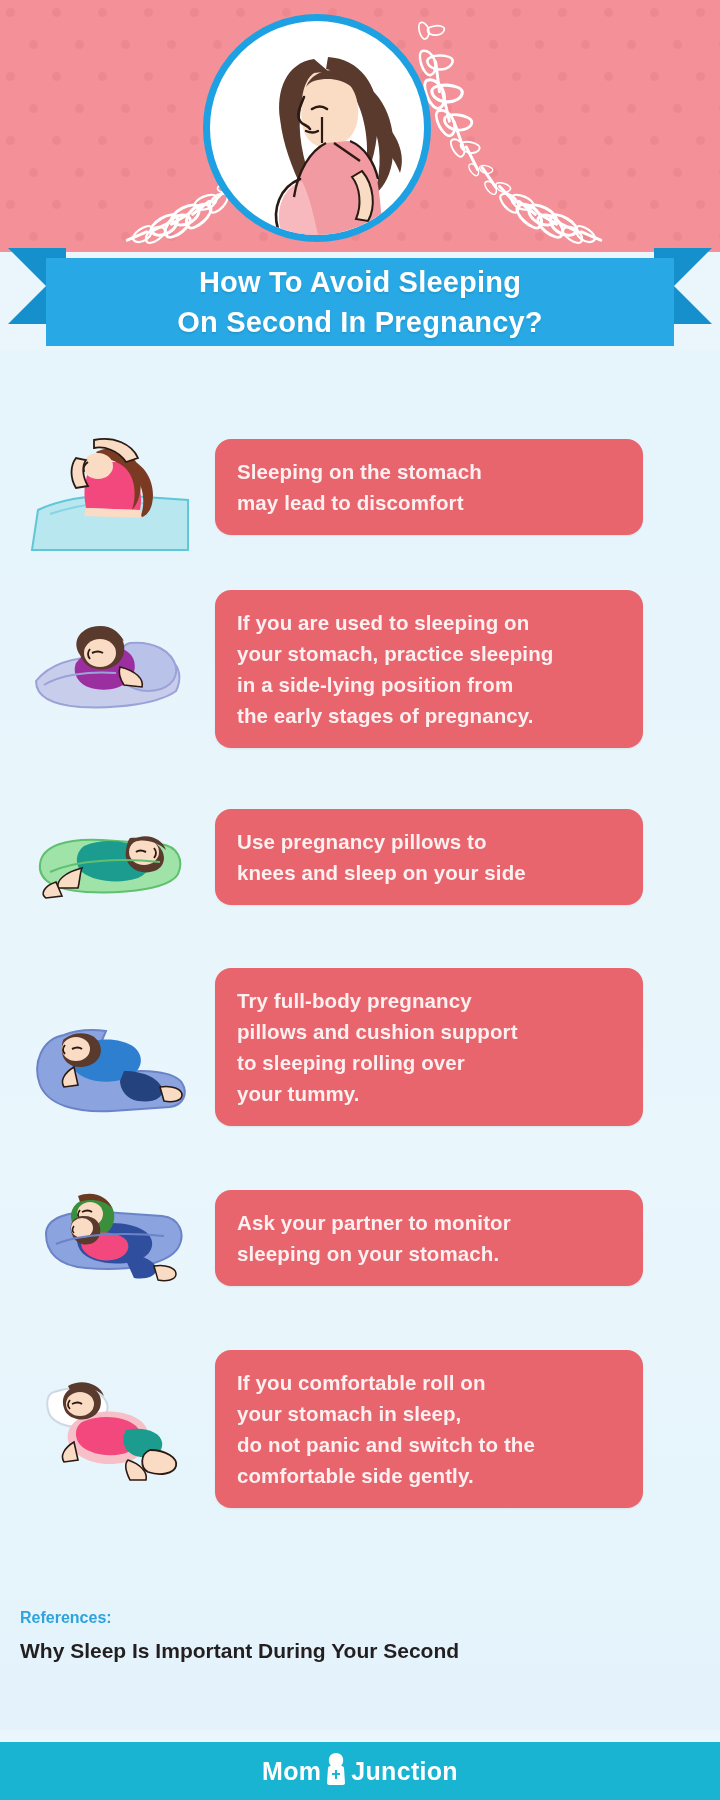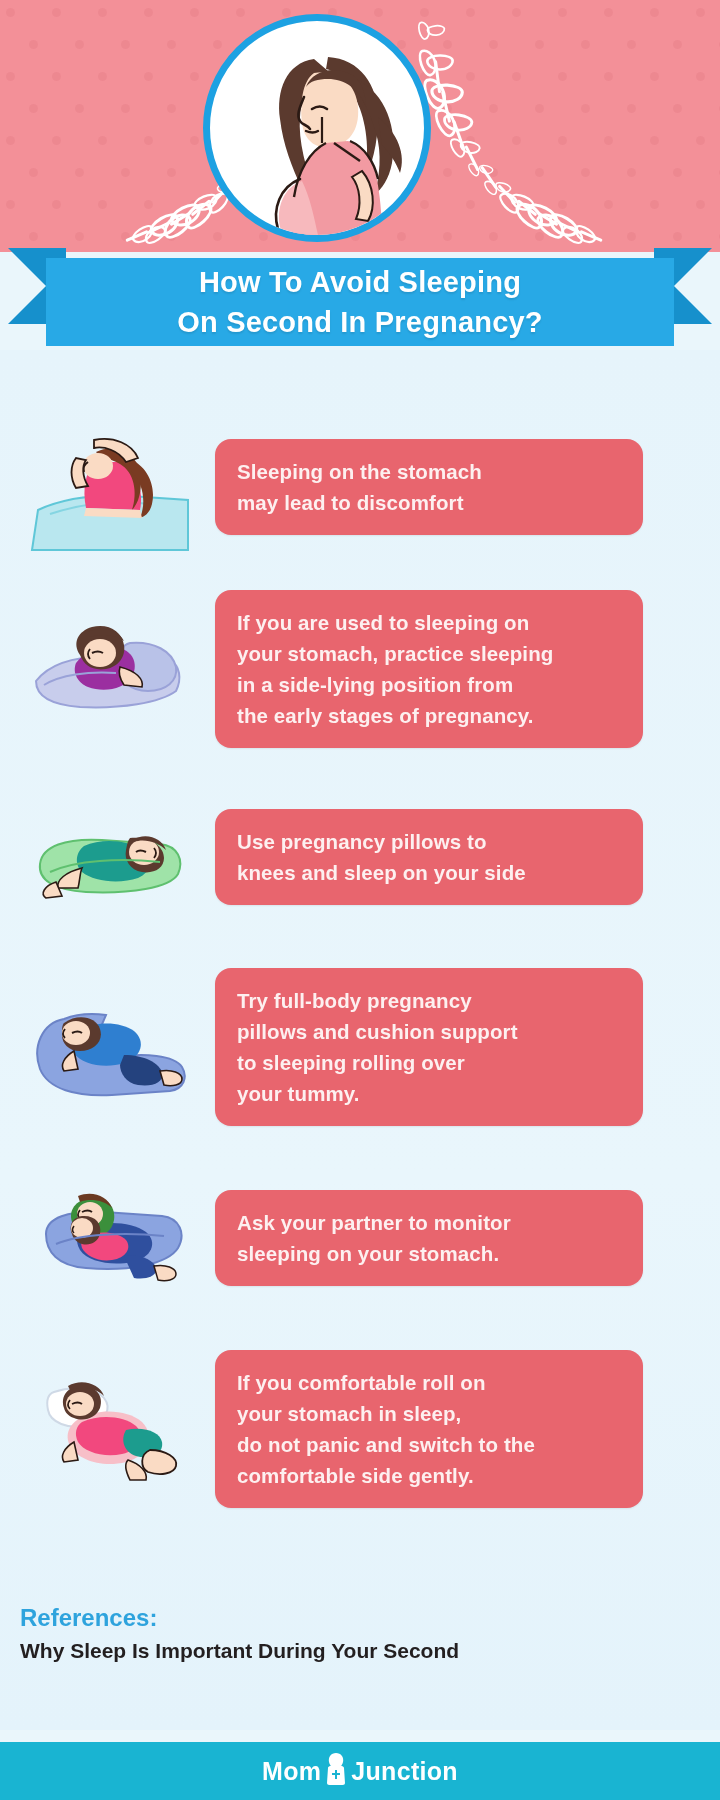--- a/index.html
+++ b/index.html
@@ -144,21 +144,21 @@
   .card .ln { display: block; white-space: nowrap; }
 
   
   .refs {
     position: absolute;
     left: 20px; top: 1602px;
     width: 680px;
   }
   .refs-title {
     color: #2ea3dd;
-    font-size: 24px;
+    font-size: 16px;
     font-weight: bold;
     line-height: 32px;
   }
   .refs-body {
     color: #231f20;
     font-size: 21px;
     font-weight: bold;
     line-height: 30px;
     margin-top: 2px;
   }
@@ -498,21 +498,21 @@
           <path d="M36 80 C24 84 20 92 26 96 L42 94 Z" fill="#fadbc4" stroke="#2b1a14" stroke-width="1.6"></path>
           <path d="M30 70 C56 58 100 56 140 60" fill="none" stroke="#5fc06f" stroke-width="2"></path>
         </svg>
       </div>
       <div class="card">
         <span class="ln">Use pregnancy pillows to</span>
         <span class="ln">knees and sleep on your side</span>
       </div>
     </div>
 
-    <div class="row" style="top:618px;">
+    <div class="row" style="top:618px;align-items:flex-end;">
       <div class="illus">
         <svg width="175" height="125" viewBox="0 0 175 125">
           <path d="M44 34 C22 38 12 62 20 84 C28 104 56 112 92 110 L150 106 C164 104 168 92 162 82 C154 70 124 68 96 72 C72 76 56 70 56 58 C56 48 66 44 80 44 L86 30 C70 28 54 30 44 34 Z" fill="#8ba4e0" stroke="#6b83c7" stroke-width="2"></path>
           <path d="M58 46 C74 36 100 36 114 46 C126 56 122 72 104 78 C86 84 62 80 54 68 C48 58 50 52 58 46 Z" fill="#2f7fd0"></path>
           <path d="M44 38 C58 28 76 32 80 44 C84 56 74 66 60 66 C48 66 42 58 42 50 C42 44 42 40 44 38 Z" fill="#5b3a2e"></path>
           <ellipse cx="56" cy="48" rx="14" ry="12" fill="#fadbc4"></ellipse>
           <path d="M45 44 q-4 5 0 9" fill="none" stroke="#2b1a14" stroke-width="1.8"></path>
           <path d="M52 48 q6 -3 10 0" fill="none" stroke="#2b1a14" stroke-width="2"></path>
           <path d="M104 70 C124 70 140 78 142 88 C144 98 132 102 118 100 C106 98 100 88 100 80 Z" fill="#24427e"></path>
           <path d="M140 86 C152 84 162 88 162 94 C162 100 152 102 144 100 Z" fill="#fadbc4" stroke="#2b1a14" stroke-width="1.6"></path>

